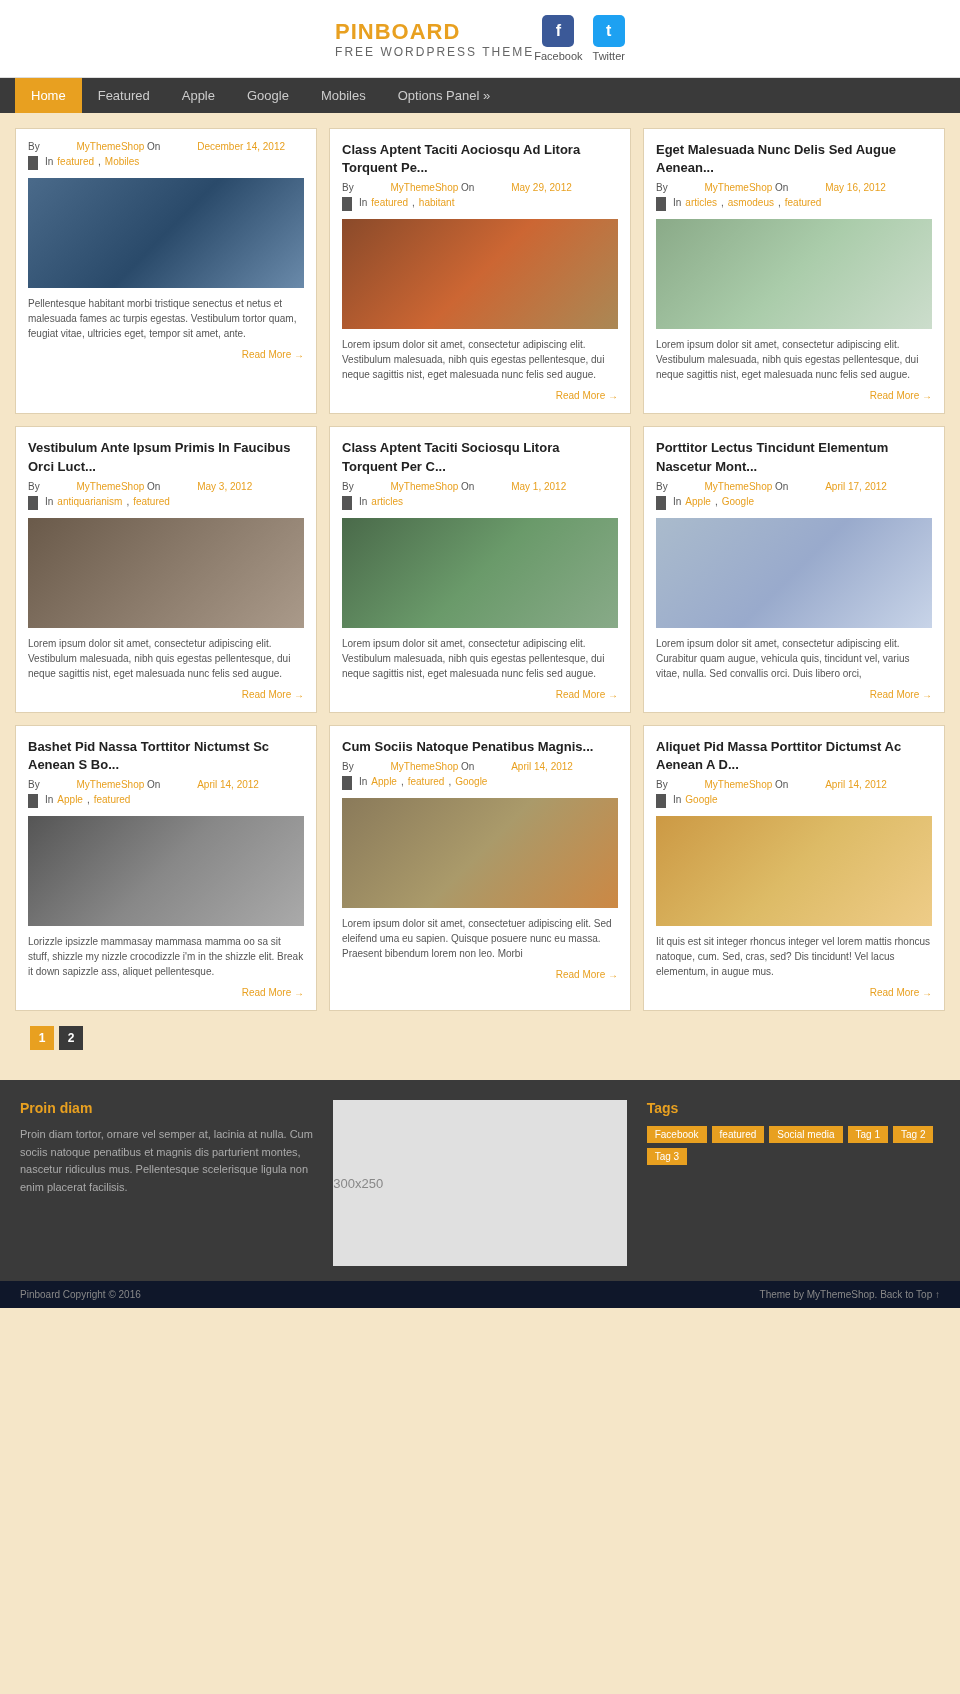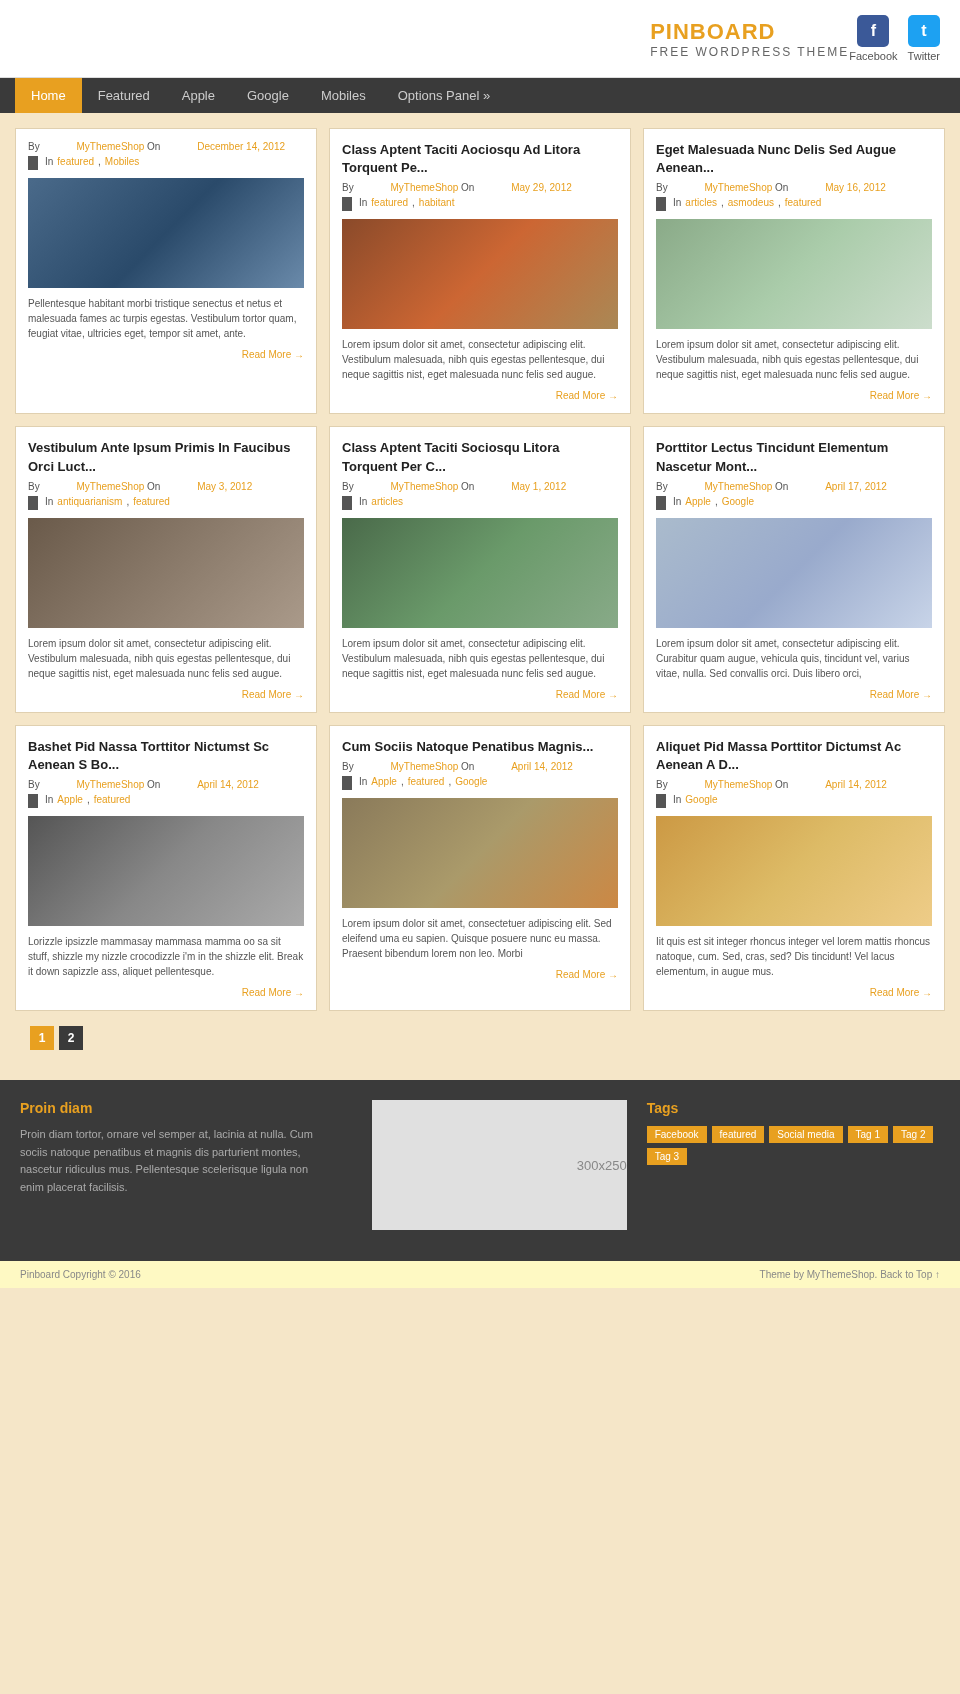--- a/index.html
+++ b/index.html
@@ -1,19 +1,19 @@
 <!DOCTYPE html>
 <html><head>
   <meta charset="utf-8">
   <style>
     * { margin: 0; padding: 0; box-sizing: border-box; }
     body { background: #f5e6c8; font-family: Arial, sans-serif; font-size: 12px; color: #333; width: 960px; margin: 0 auto; }
 
     
-    #header { background: #fff; padding: 15px 20px; display: flex; justify-content: flex-end; align-items: center; border-bottom: 1px solid #ddd; }
+    #header { background: #fff; padding: 15px 20px; display: flex; justify-content: center; align-items: center; border-bottom: 1px solid #ddd; }
     #logo-text { color: #e8a020; font-size: 22px; font-weight: bold; letter-spacing: 1px; }
     #logo-sub { color: #666; font-size: 12px; letter-spacing: 2px; }
     #social-links { display: flex; gap: 10px; align-items: center; }
     .social-btn { display: flex; flex-direction: column; align-items: center; text-decoration: none; color: #555; font-size: 11px; }
     .social-icon { width: 32px; height: 32px; border-radius: 5px; display: flex; align-items: center; justify-content: center; color: #fff; font-weight: bold; font-size: 16px; margin-bottom: 3px; }
     .facebook-icon { background: #3b5998; }
     .twitter-icon { background: #1da1f2; }
 
     
     #navbar { background: #3a3a3a; display: flex; padding: 0 15px; }
@@ -35,27 +35,27 @@
     .read-more { text-align: right; font-size: 10px; color: #e8a020; }
     .read-more a { color: #e8a020; text-decoration: none; }
 
     
     #pagination { display: flex; gap: 5px; padding: 15px; }
     .page-btn { width: 24px; height: 24px; display: flex; align-items: center; justify-content: center; background: #e8a020; color: #fff; font-size: 12px; font-weight: bold; cursor: pointer; text-decoration: none; }
     .page-btn.inactive { background: #3a3a3a; }
 
     
     #footer { background: #3a3a3a; padding: 20px 20px 0; }
-    .footer-grid { display: grid; grid-template-columns: 1fr 1fr 1fr; gap: 20px; padding-bottom: 31px; }
+    .footer-grid { display: grid; grid-template-columns: 1fr 1fr 1fr; gap: 20px; padding-bottom: 15px; }
     .footer-col-title { color: #e8a020; font-size: 14px; font-weight: bold; margin-bottom: 10px; }
     .footer-text { color: #aaa; font-size: 11px; line-height: 1.6; }
-    .ad-box { background: #e0e0e0; display: flex; align-items: center; justify-content: flex-end; height: 130px; color: #888; font-size: 13px; margin-left: 39px; }
+    .ad-box { background: #e0e0e0; display: flex; align-items: center; justify-content: flex-start; height: 166px; color: #888; font-size: 13px; }
     .tag-cloud { display: flex; flex-wrap: wrap; gap: 5px; }
     .tag { background: #e8a020; color: #fff; font-size: 10px; padding: 3px 8px; cursor: pointer; }
-    .footer-bottom { background: #fef9c3; padding: 8px 0; margin: 0 -20px; display: flex; justify-content: space-between; padding-left: 20px; padding-right: 20px; }
+    .footer-bottom { background: #0f172a; padding: 8px 0; margin: 0 -20px; display: flex; justify-content: space-between; padding-left: 20px; padding-right: 20px; }
     .footer-bottom-text { color: #888; font-size: 10px; }
     .img1 { background: linear-gradient(135deg, #4a6a8a 0%, #2a4a6a 50%, #6a8aaa 100%); }
     .img2 { background: linear-gradient(135deg, #8a4a2a 0%, #cc6633 50%, #aa8855 100%); }
     .img3 { background: linear-gradient(135deg, #8aaa88 0%, #aaccaa 50%, #ccddcc 100%); }
     .img4 { background: linear-gradient(135deg, #6a5a4a 0%, #8a7a6a 50%, #aa9a8a 100%); }
     .img5 { background: linear-gradient(135deg, #4a6a4a 0%, #6a9a6a 50%, #88aa88 100%); }
     .img6 { background: linear-gradient(135deg, #aabbcc 0%, #99aacc 50%, #c8d4e8 100%); }
     .img7 { background: linear-gradient(135deg, #555 0%, #888 50%, #aaa 100%); }
     .img8 { background: linear-gradient(135deg, #8a7a5a 0%, #aa9a6a 50%, #cc8844 100%); }
     .img9 { background: linear-gradient(135deg, #cc9944 0%, #ddbb66 50%, #eecc88 100%); }

